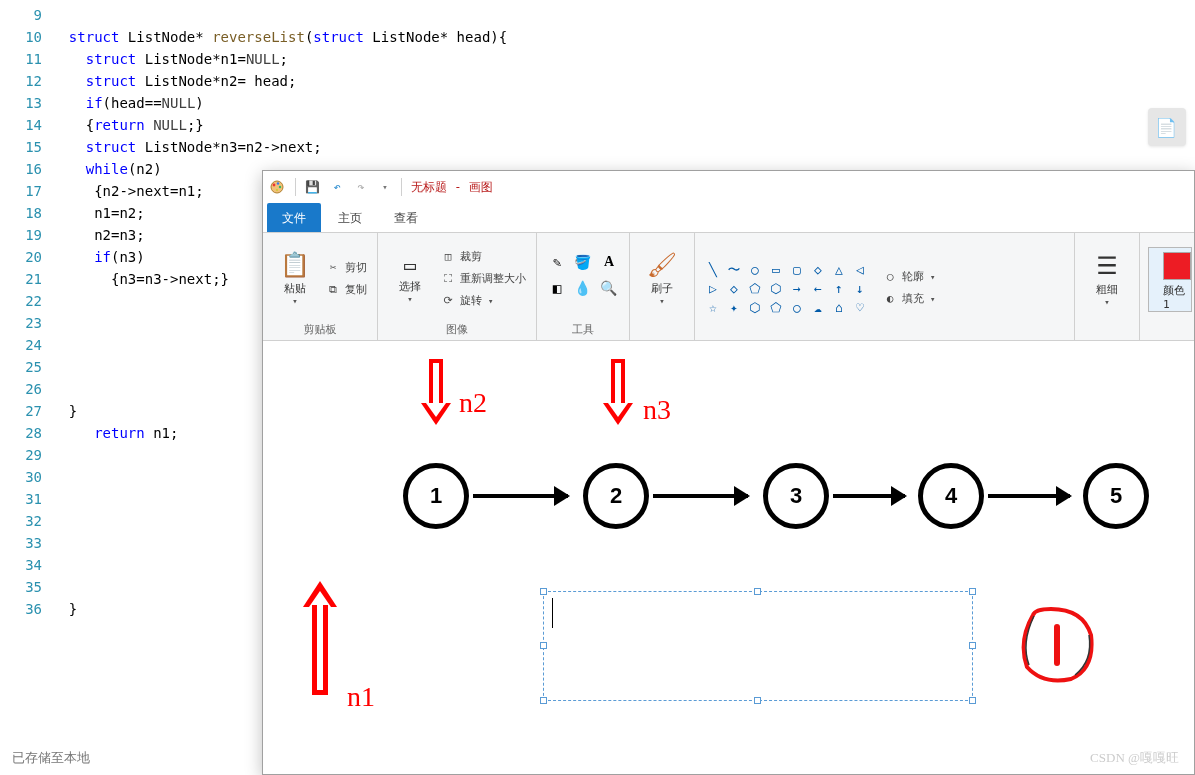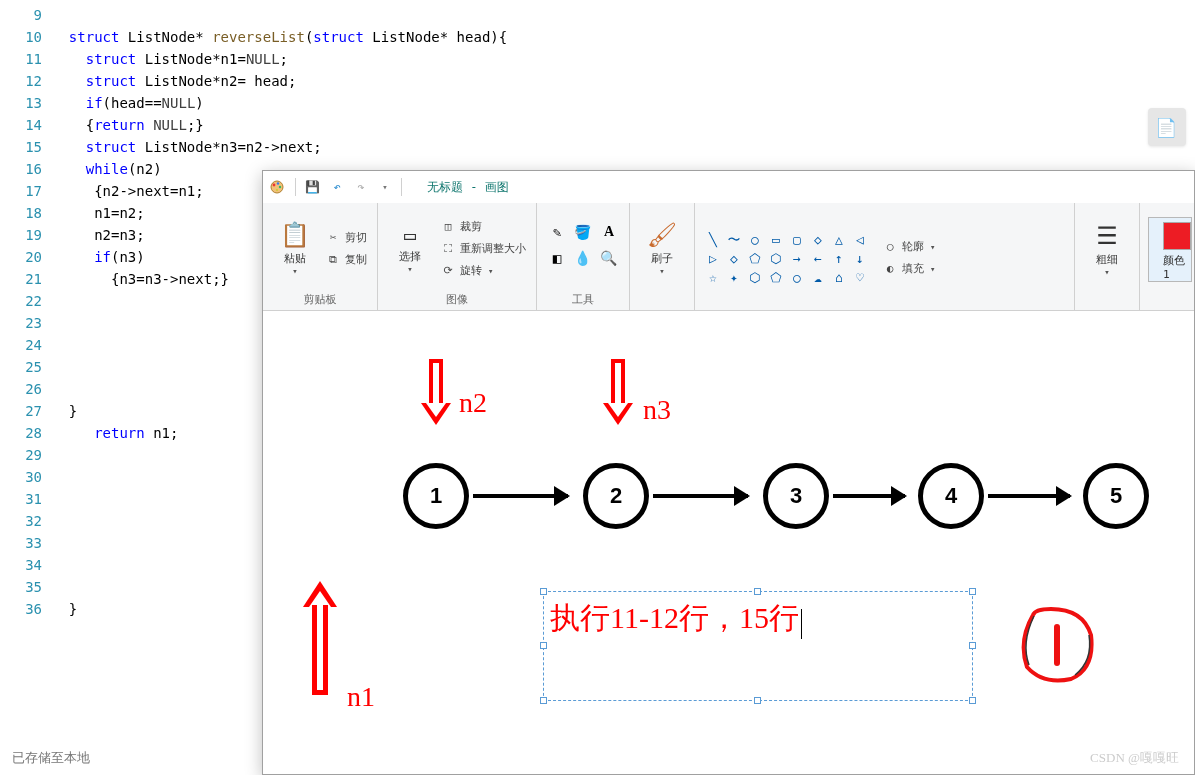--- a/index.html
+++ b/index.html
@@ -103,21 +103,26 @@
         <circle cx="9" cy="4.5" r="1.2" fill="#37e"></circle>
         <circle cx="11" cy="8" r="1.2" fill="#3b6"></circle>
         <circle cx="8" cy="11" r="1.1" fill="#cc3"></circle>
       </svg>
     <span class="qat-sep"></span>
     <span class="qat-btn" style="color:#2a5db0">💾</span>
     <span class="qat-btn" style="color:#2a8cd0">↶</span>
     <span class="qat-btn" style="color:#aaa">↷</span>
     <span class="qat-btn" style="color:#777;font-size:9px">▾</span>
     <span class="qat-sep"></span>
-    <span style="margin-left:20px;color:#0f766e">无标题 - 画图</span>
+    <span style="margin-left:4px;color:#b91c1c">无标题 - 画图</span>
+  </div>
+  <div class="tabbar">
+    <div class="tab active">文件</div>
+    <div class="tab">主页</div>
+    <div class="tab">查看</div>
   </div>
   <div class="ribbon">
 
     <div class="group">
       <div class="group-body">
         <div class="bigbtn">
           <span class="ic">📋</span>
           <span>粘贴</span>
           <span style="font-size:9px;color:#555">▾</span>
         </div>
@@ -294,21 +299,21 @@
 
     <div class="textbox" style="left:280px;top:250px;width:430px;height:110px">
       <div class="tb-handle" style="left:-4px;top:-4px"></div>
       <div class="tb-handle" style="right:-4px;top:-4px"></div>
       <div class="tb-handle" style="left:-4px;bottom:-4px"></div>
       <div class="tb-handle" style="right:-4px;bottom:-4px"></div>
       <div class="tb-handle" style="left:50%;top:-4px;margin-left:-4px"></div>
       <div class="tb-handle" style="left:50%;bottom:-4px;margin-left:-4px"></div>
       <div class="tb-handle" style="left:-4px;top:50%;margin-top:-4px"></div>
       <div class="tb-handle" style="right:-4px;top:50%;margin-top:-4px"></div>
-      <span class="content">执行11-12行，15行</span><span class="caret"></span>
+      <span class="caret"></span>
     </div>
 
     <svg class="scribble" style="left:750px;top:260px" width="90" height="90">
       <path d="M20 14 Q5 40 14 66 Q30 84 58 78 Q82 68 78 34 Q70 8 38 8 Q22 8 20 14 Z" fill="none" stroke="#e11" stroke-width="4"></path>
       <path d="M21 15 Q8 42 16 64" fill="none" stroke="#333" stroke-width="1.5"></path>
       <path d="M62 74 Q80 60 76 34" fill="none" stroke="#333" stroke-width="1.5"></path>
       <line x1="44" y1="26" x2="44" y2="62" stroke="#e11" stroke-width="6" stroke-linecap="round"></line>
     </svg>
   </div>
 </div>

